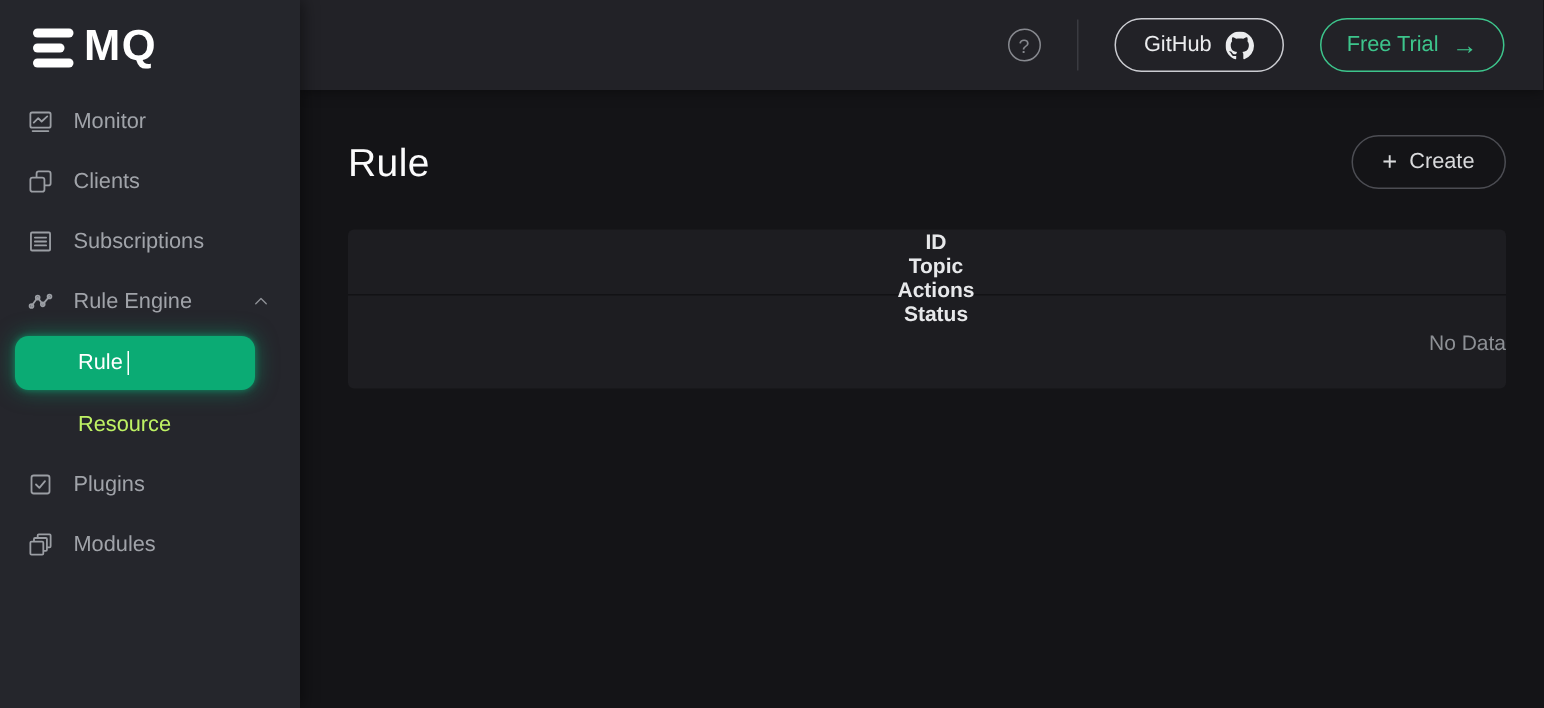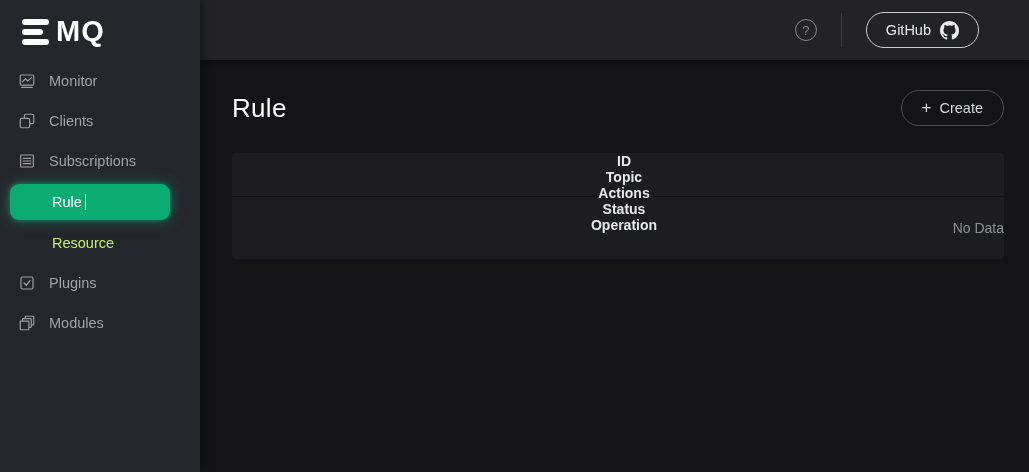--- a/index.html
+++ b/index.html
@@ -102,20 +102,37 @@
           <svg width="18" height="18" viewBox="0 0 24 24">
               <rect x="3.5" y="4" width="17" height="16" rx="1"></rect>
               <line x1="7" y1="8.5" x2="17" y2="8.5"></line>
               <line x1="7" y1="12" x2="17" y2="12"></line>
               <line x1="7" y1="15.5" x2="17" y2="15.5"></line>
             </svg>
         </span>
         <span class="label">Subscriptions</span>
       </div>
 
+      <div class="item">
+        <span class="icon">
+          <svg width="18" height="18" viewBox="0 0 24 24">
+              <polyline points="4,16 9.5,8.5 14,14.5 20,7.5"></polyline>
+              <circle cx="4" cy="16" r="1.7"></circle>
+              <circle cx="9.5" cy="8.5" r="1.7"></circle>
+              <circle cx="14" cy="14.5" r="1.7"></circle>
+              <circle cx="20" cy="7.5" r="1.7"></circle>
+            </svg>
+        </span>
+        <span class="label">Rule Engine</span>
+        <span class="chev">
+          <svg width="12" height="12" viewBox="0 0 24 24">
+              <polyline points="5,15 12,8 19,15"></polyline>
+            </svg>
+        </span>
+      </div>
 
       <div class="subitem active">
         <span class="label">Rule</span>
         <span class="caret"></span>
       </div>
 
       <div class="subitem">
         <span class="label">Resource</span>
       </div>
 
@@ -149,38 +166,41 @@
       <span class="help">?</span>
       <span class="vdiv"></span>
       <button class="pill github">
         <span>GitHub</span>
         <span style="display:flex;">
           <svg width="19" height="19" viewBox="0 0 24 24">
               <path d="M12 0C5.37 0 0 5.37 0 12c0 5.31 3.435 9.795 8.205 11.385.6.105.825-.255.825-.57 0-.285-.015-1.23-.015-2.235-3.015.555-3.795-.735-4.035-1.41-.135-.345-.72-1.41-1.23-1.695-.42-.225-1.02-.78-.015-.795.945-.015 1.62.87 1.845 1.23 1.08 1.815 2.805 1.305 3.495.99.105-.78.42-1.305.765-1.605-2.67-.3-5.46-1.335-5.46-5.925 0-1.305.465-2.385 1.23-3.225-.12-.3-.54-1.53.12-3.18 0 0 1.005-.315 3.3 1.23.96-.27 1.98-.405 3-.405s2.04.135 3 .405c2.295-1.56 3.3-1.23 3.3-1.23.66 1.65.24 2.88.12 3.18.765.84 1.23 1.905 1.23 3.225 0 4.605-2.805 5.625-5.475 5.925.435.375.81 1.095.81 2.22 0 1.605-.015 2.895-.015 3.3 0 .315.225.69.825.57A12.02 12.02 0 0 0 24 12c0-6.63-5.37-12-12-12z"></path>
             </svg>
         </span>
       </button>
+      <button class="pill trial">
+        <span>Free Trial</span>
+        <span class="arrow">→</span>
+      </button>
     </header>
 
     <main class="content">
       <div class="title-row">
         <h1>Rule</h1>
         <button class="pill create">
           <span class="plus">+</span>
           <span>Create</span>
         </button>
       </div>
 
       <section class="table-card">
         <div class="thead">
           <span class="th">ID</span>
           <span class="th">Topic</span>
           <span class="th">Actions</span>
           <span class="th">Status</span>
-          <span class="th">Operation</span>
         </div>
         <div class="tbody-empty">
           <span>No Data</span>
         </div>
       </section>
     </main>
   </div>
 
 </div>
 

